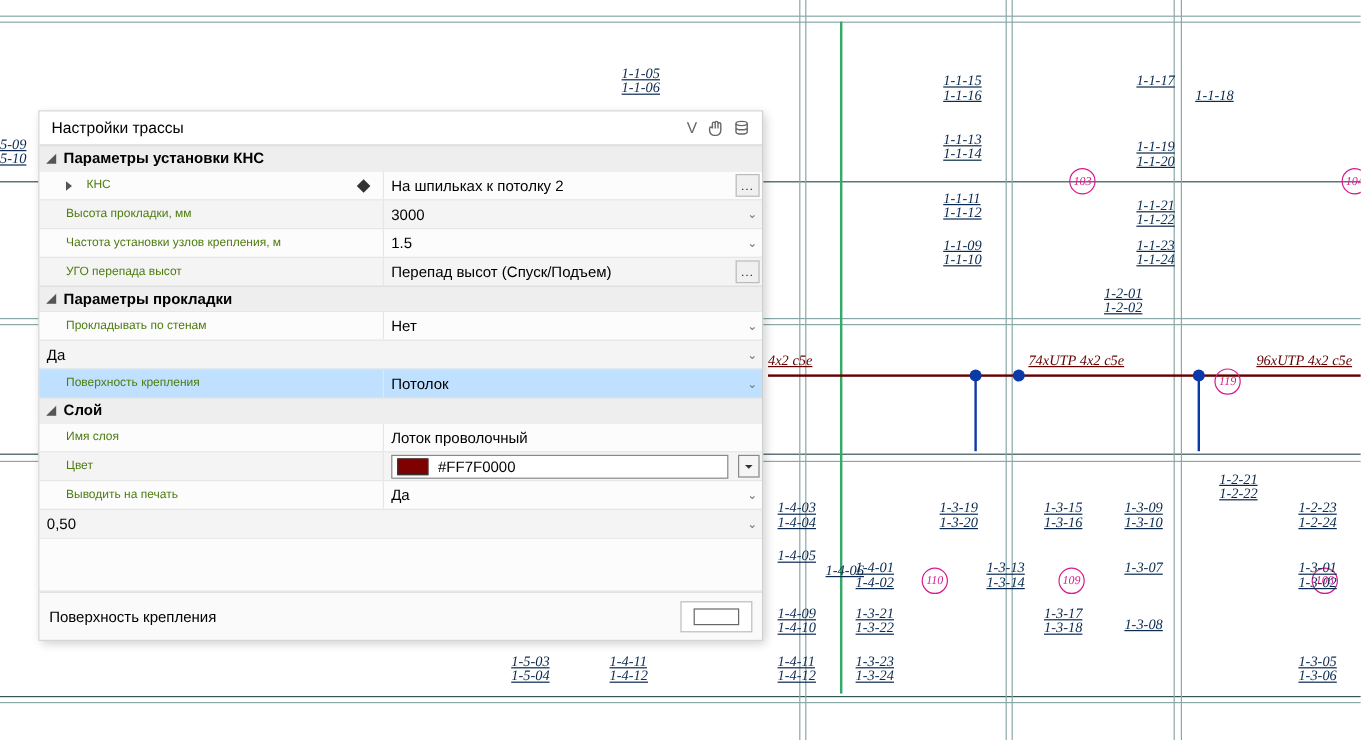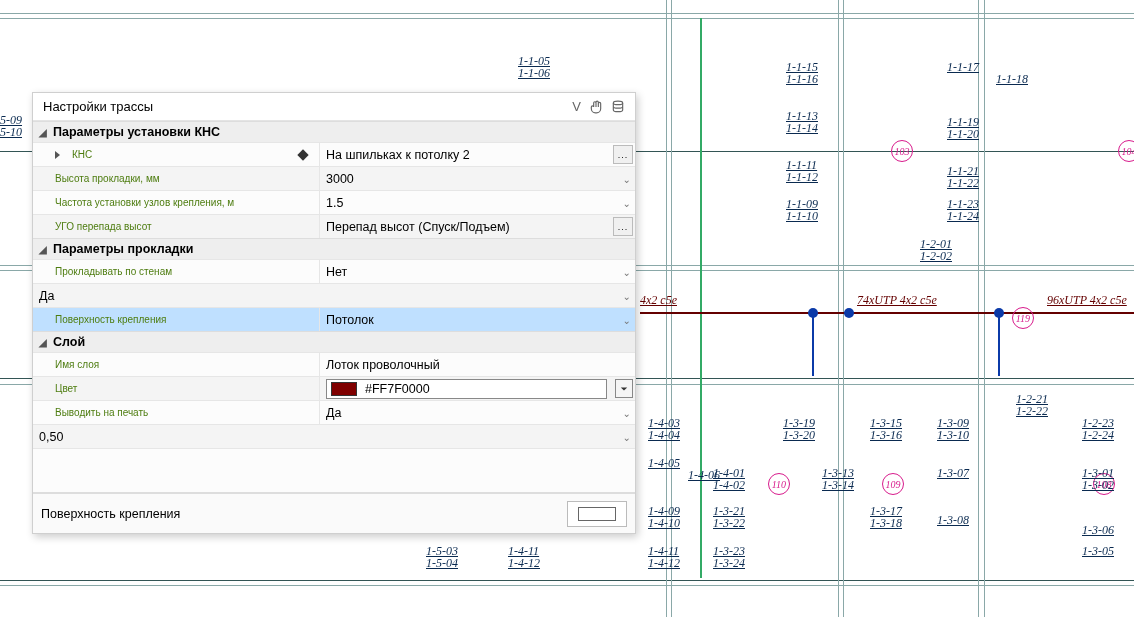--- a/index.html
+++ b/index.html
@@ -177,21 +177,21 @@
   <div class="wire-label" style="left:713px; top:504px;">1-3-21</div>
   <div class="wire-label" style="left:713px; top:516px;text-align:right;">1-3-22</div>
   <div class="wire-label" style="left:870px; top:504px;">1-3-17</div>
   <div class="wire-label" style="left:870px; top:516px;">1-3-18</div>
   <div class="wire-label" style="left:713px; top:544px;">1-3-23</div>
   <div class="wire-label" style="left:713px; top:556px;">1-3-24</div>
 
   <div class="wire-label" style="left:1082px; top:466px;">1-3-01</div>
   <div class="wire-label" style="left:1082px; top:478px;">1-3-02</div>
   <div class="wire-label" style="left:1082px; top:544px;">1-3-05</div>
-  <div class="wire-label" style="left:1082px; top:523px;font-family:Liberation Serif, serif;">1-3-06</div>
+  <div class="wire-label" style="left:1082px; top:556px;font-family:Liberation Serif, serif;">1-3-06</div>
 
   <div class="wire-label" style="left:426px; top:544px;">1-5-03</div>
   <div class="wire-label" style="left:426px; top:556px;">1-5-04</div>
   <div class="wire-label" style="left:508px; top:544px;">1-4-11</div>
   <div class="wire-label" style="left:508px; top:556px;">1-4-12</div>
 </div>
 
 <div class="dialog">
   <div class="dlg-title">
     <span>Настройки трассы</span>

